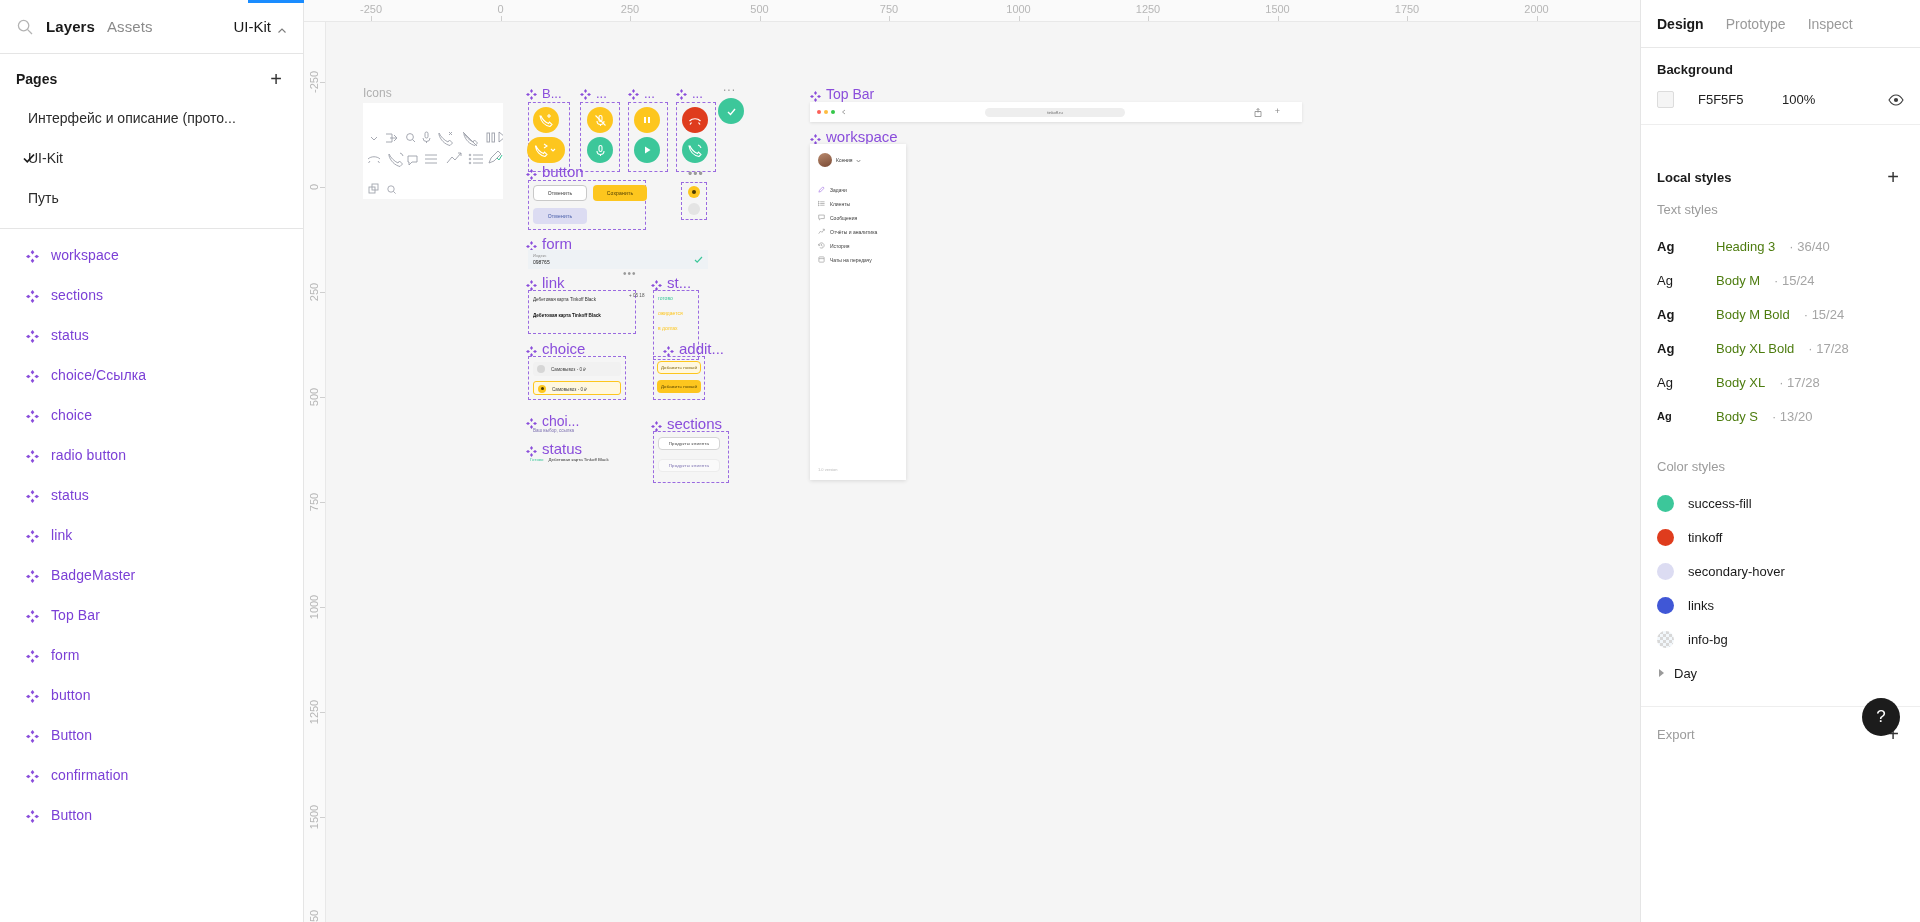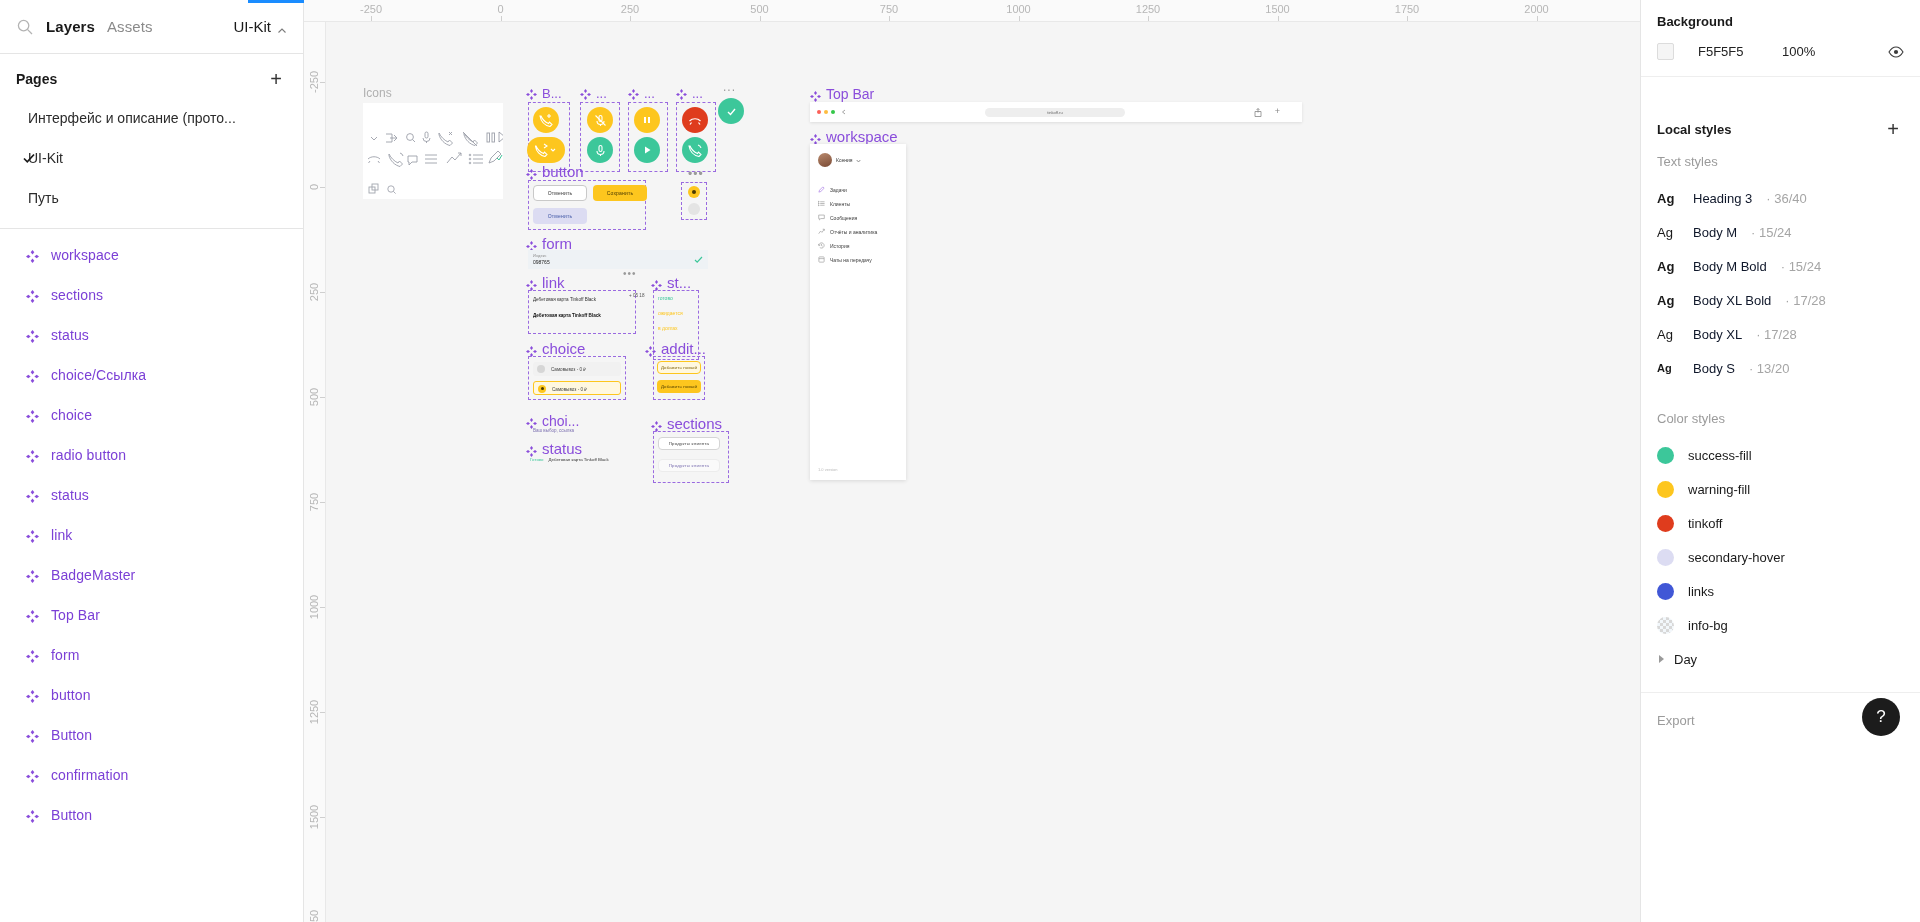--- a/index.html
+++ b/index.html
@@ -132,21 +132,21 @@
   .bg-row { display: flex; align-items: center; gap: 8px; }
   .swatch-sq { width: 17px; height: 17px; background: #f5f5f5; border: 1px solid #dcdcdc; border-radius: 2px; }
   .bg-hex { font-size: 13px; color: #222; margin-left: 16px; width: 76px; }
   .bg-pct { font-size: 13px; color: #222; flex: 1; }
   .eye-ic { width: 16px; height: 16px; opacity: .85; cursor: pointer; }
   .sub-h { font-size: 13px; color: #9b9b9b; margin: 14px 0 12px 0; }
   .ts-row { display: flex; align-items: center; gap: 14px; height: 34px; cursor: pointer; }
   .ts-ag { width: 22px; font-size: 13px; color: #1a1a1a; }
   .ts-ag.b { font-weight: bold; }
   .ts-ag.s { font-size: 11px; }
-  .ts-name { font-size: 13px; color: #0f172a; }
+  .ts-name { font-size: 13px; color: #4d7c0f; margin-left: 23px; }
   .ts-size { font-size: 13px; color: #a5a5a5; }
   .cs-row { display: flex; align-items: center; gap: 14px; height: 34px; cursor: pointer; }
   .cs-dot { width: 17px; height: 17px; border-radius: 50%; flex-shrink: 0; }
   .cs-dot.checker {
     background-image:
       linear-gradient(45deg,#d8d8d8 25%,transparent 25%,transparent 75%,#d8d8d8 75%),
       linear-gradient(45deg,#d8d8d8 25%,transparent 25%,transparent 75%,#d8d8d8 75%);
     background-size: 6px 6px; background-position: 0 0, 3px 3px; background-color: #f2f7fb;
   }
   .cs-name { font-size: 13px; color: #1a1a1a; }
@@ -673,21 +673,21 @@
         <span style="position:absolute;left:4px;top:3px;width:8px;height:8px;border-radius:50%;background:#d6d6d6;"></span>
         <span style="position:absolute;left:18px;top:4px;font-size:4.6px;color:#444;">Самовывоз - 0 ₽</span>
       </div>
       <div style="position:absolute;left:207px;top:359px;width:88px;height:14px;background:#fff8e0;border:1px solid #fdc61e;border-radius:3px;">
         <span style="position:absolute;left:4px;top:2.5px;width:8px;height:8px;border-radius:50%;background:#fdc61e;display:flex;align-items:center;justify-content:center;">
           <span style="width:3px;height:3px;border-radius:50%;background:#4a3a00;display:block;"></span>
         </span>
         <span style="position:absolute;left:18px;top:4px;font-size:4.6px;color:#444;">Самовывоз - 0 ₽</span>
       </div>
 
-      <div class="cmp-title" style="left:319px;top:318px;font-size:15px;">
+      <div class="cmp-title" style="left:337px;top:318px;font-size:15px;">
         <span class="d"><svg viewBox="0 0 11 11" width="11" height="11">
               <g fill="#8a4ddb">
                 <polygon points="5.5,0 7,2 5.5,4 4,2"></polygon>
                 <polygon points="5.5,7 7,9 5.5,11 4,9"></polygon>
                 <polygon points="0,5.5 2,4 4,5.5 2,7"></polygon>
                 <polygon points="7,5.5 9,4 11,5.5 9,7"></polygon>
               </g>
             </svg></span>
         <span>addit...</span>
       </div>
@@ -829,20 +829,25 @@
             </svg>
           <span>Чаты на передачу</span>
         </div>
         <div style="position:absolute;left:8px;bottom:8px;font-size:4px;color:#bbb;">1.0 version</div>
       </div>
 
     </div>
   </div>
 
   <div class="rightpanel">
+    <div class="rp-tabs">
+      <span class="rp-tab active">Design</span>
+      <span class="rp-tab">Prototype</span>
+      <span class="rp-tab">Inspect</span>
+    </div>
 
     <div class="rp-section">
       <div class="rp-h">Background</div>
       <div class="bg-row">
         <span class="swatch-sq"></span>
         <span class="bg-hex">F5F5F5</span>
         <span class="bg-pct">100%</span>
         <span class="eye-ic">
           <svg viewBox="0 0 16 16" width="16" height="16">
               <path d="M1,8c2-3.4 4.5-5 7-5s5,1.6 7,5c-2,3.4-4.5,5-7,5S3,11.4 1,8z" fill="none" stroke="#1a1a1a" stroke-width="1.1"></path>
@@ -891,24 +896,20 @@
           </div>
         </div>
 
       <div class="sub-h" style="margin-top:26px;">Color styles</div>
       <div id="color-styles-list">
           <div class="cs-row">
             <span class="cs-dot" style="background:#3cc79a;"></span>
             <span class="cs-name">success-fill</span>
           </div>
           <div class="cs-row">
-            <span class="cs-dot" style="background:#fdc61e;"></span>
-            <span class="cs-name">warning-fill</span>
-          </div>
-          <div class="cs-row">
             <span class="cs-dot" style="background:#df3c1d;"></span>
             <span class="cs-name">tinkoff</span>
           </div>
           <div class="cs-row">
             <span class="cs-dot" style="background:#dcdcf2;"></span>
             <span class="cs-name">secondary-hover</span>
           </div>
           <div class="cs-row">
             <span class="cs-dot" style="background:#4057d6;"></span>
             <span class="cs-name">links</span>

